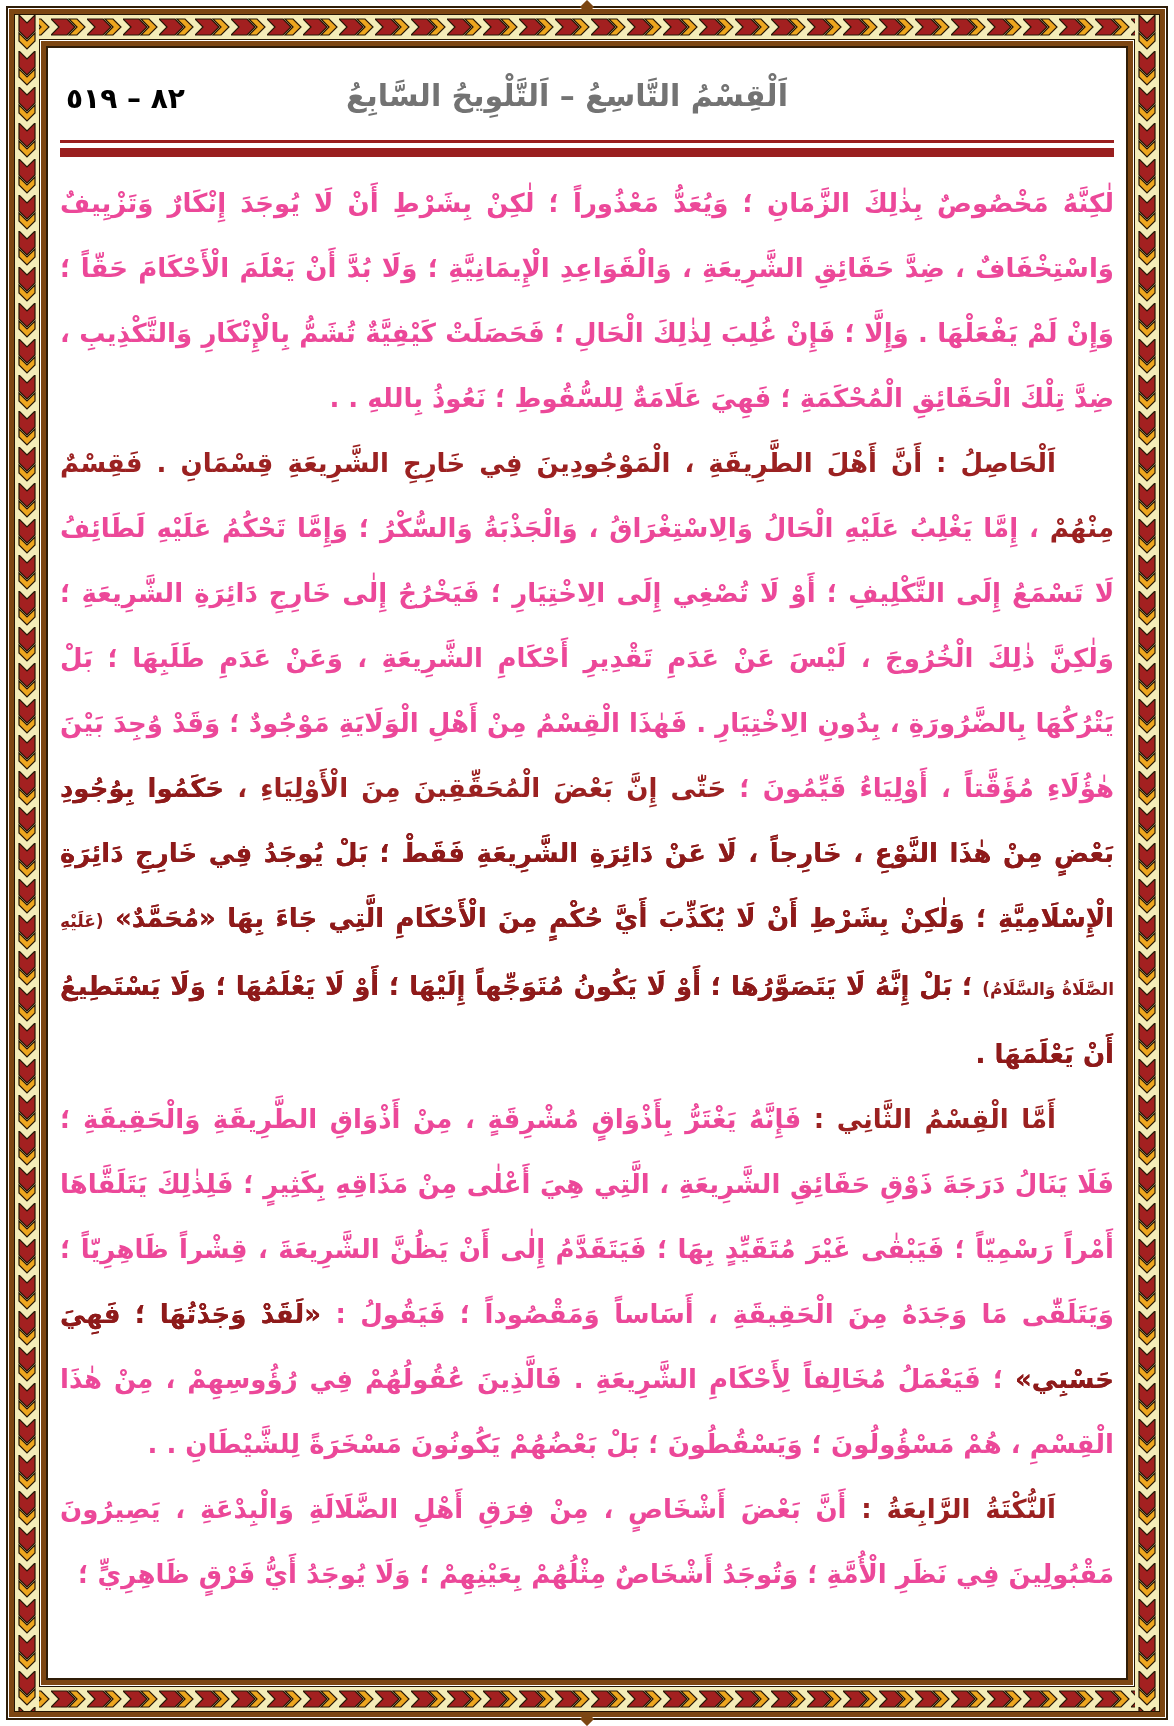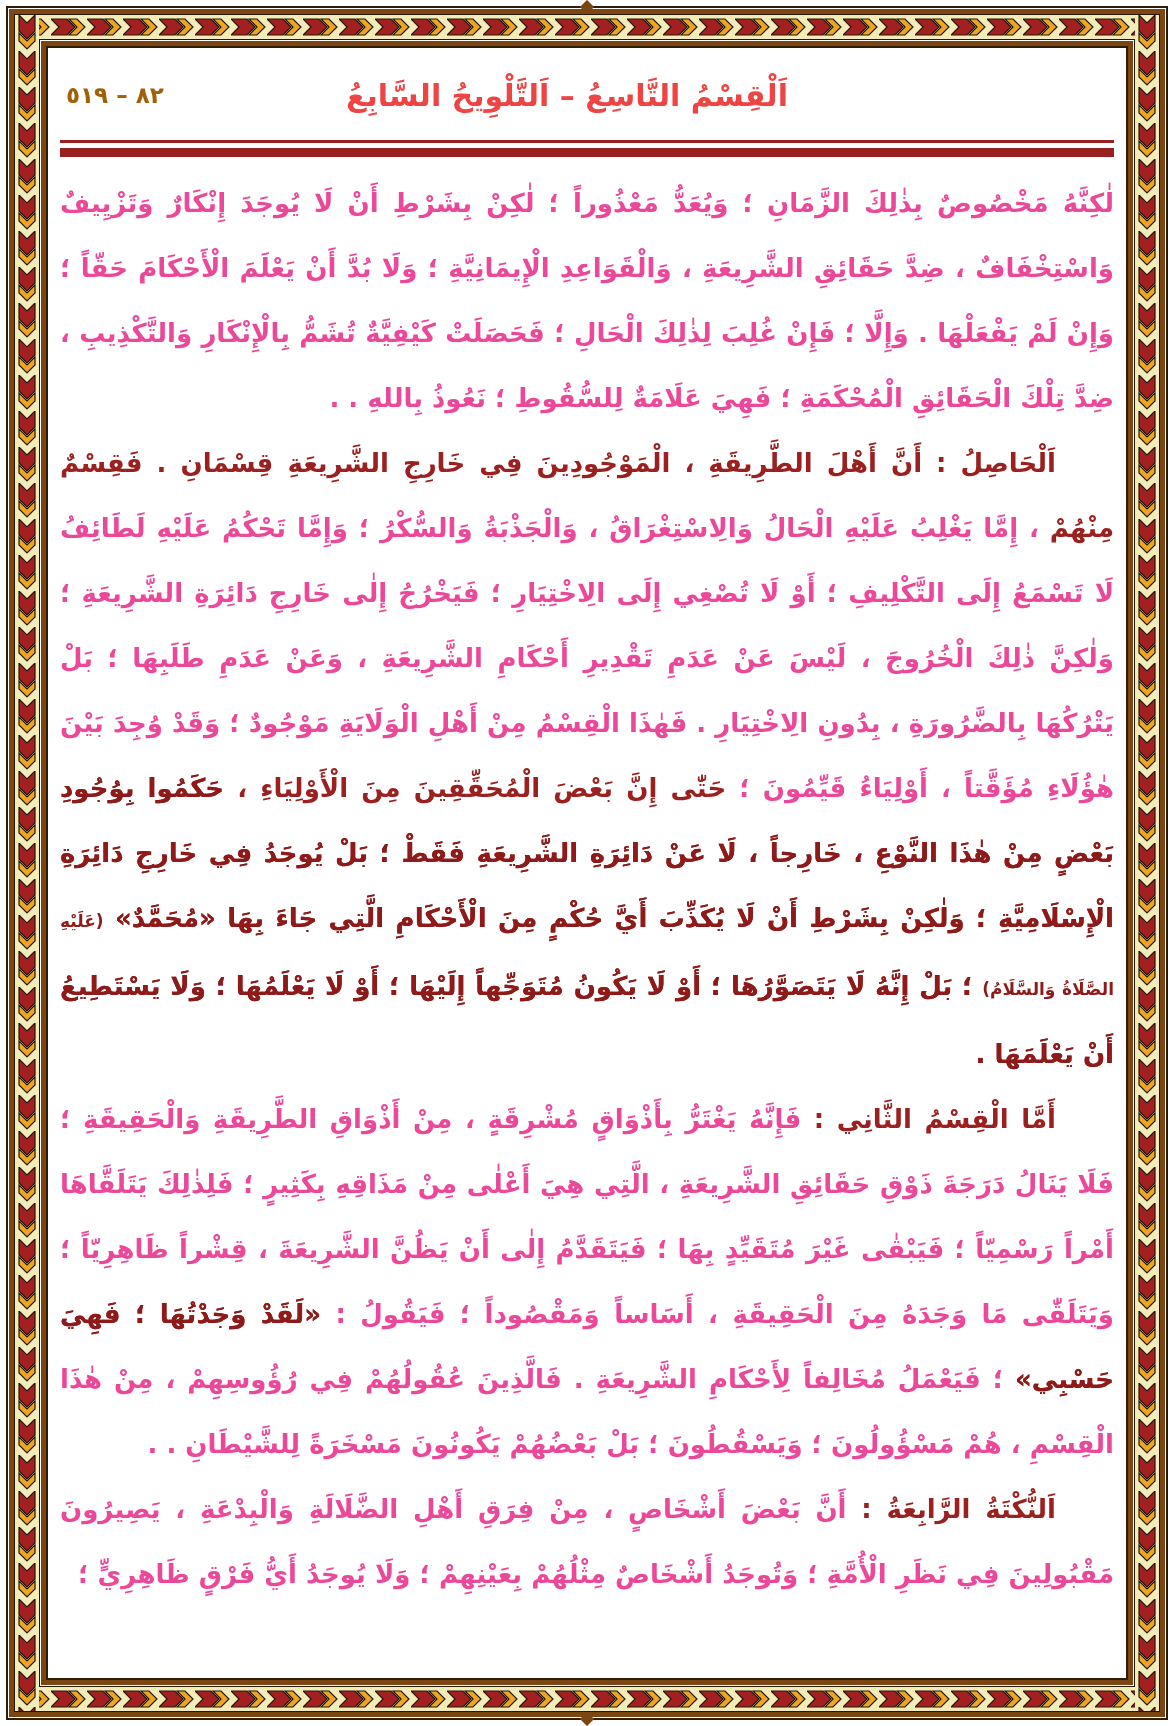--- a/index.html
+++ b/index.html
@@ -29,24 +29,24 @@
   .diamond.d-top{top:2px;}
   .diamond.d-bottom{bottom:2px;}
   
   .content{
     position:absolute;left:60px;right:60px;top:52px;bottom:52px;
     direction:rtl;
   }
   .header{position:relative;margin-top:26px;height:46px;}
   .page-number{
     position:absolute;left:6px;top:4px;
-    color:#a16207;font-weight:700;font-size:23px;direction:rtl;
+    color:#000000;font-weight:700;font-size:28px;direction:rtl;
   }
   .page-title{
-    text-align:center;color:#ef4444;font-weight:700;font-size:30px;
+    text-align:center;color:#737373;font-weight:700;font-size:30px;
     padding-right:40px;
   }
   .divider{margin-top:16px;}
   .rule-thin{height:3px;background:#9a1f1f;}
   .rule-thick{height:9px;background:#9a1f1f;margin-top:5px;}
   .body-text{
     margin-top:14px;
     font-size:26px;font-weight:700;line-height:65px;
     color:#141414;
     text-align:justify;

